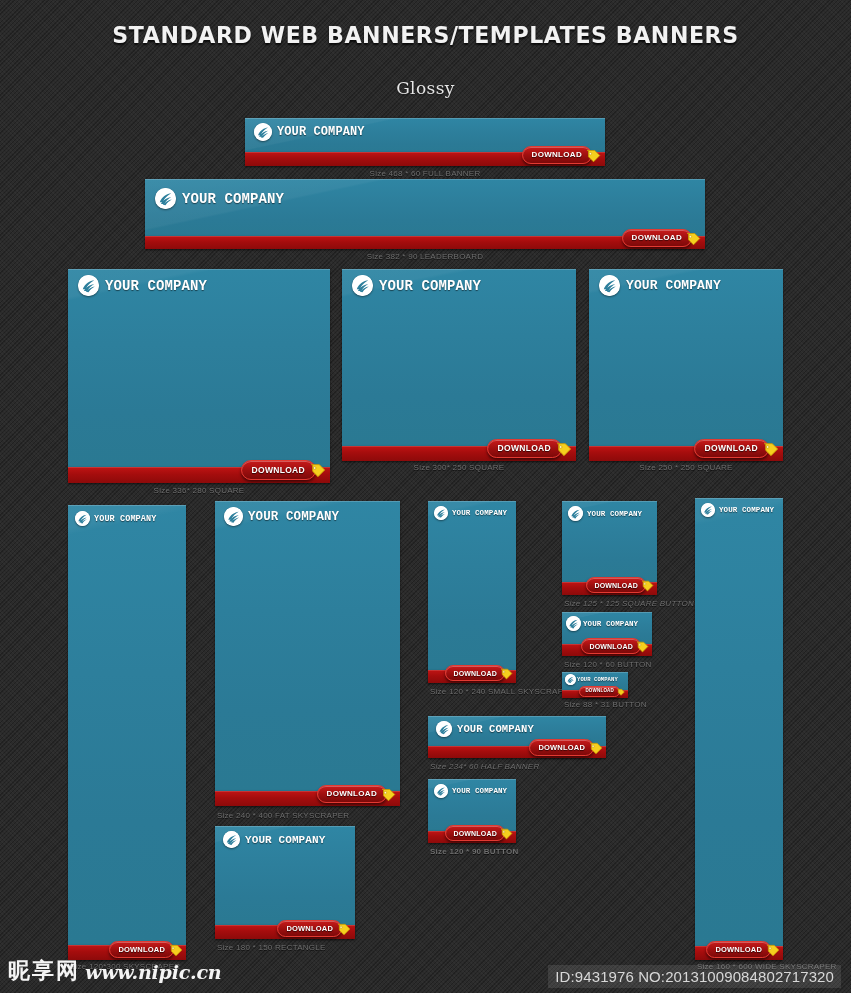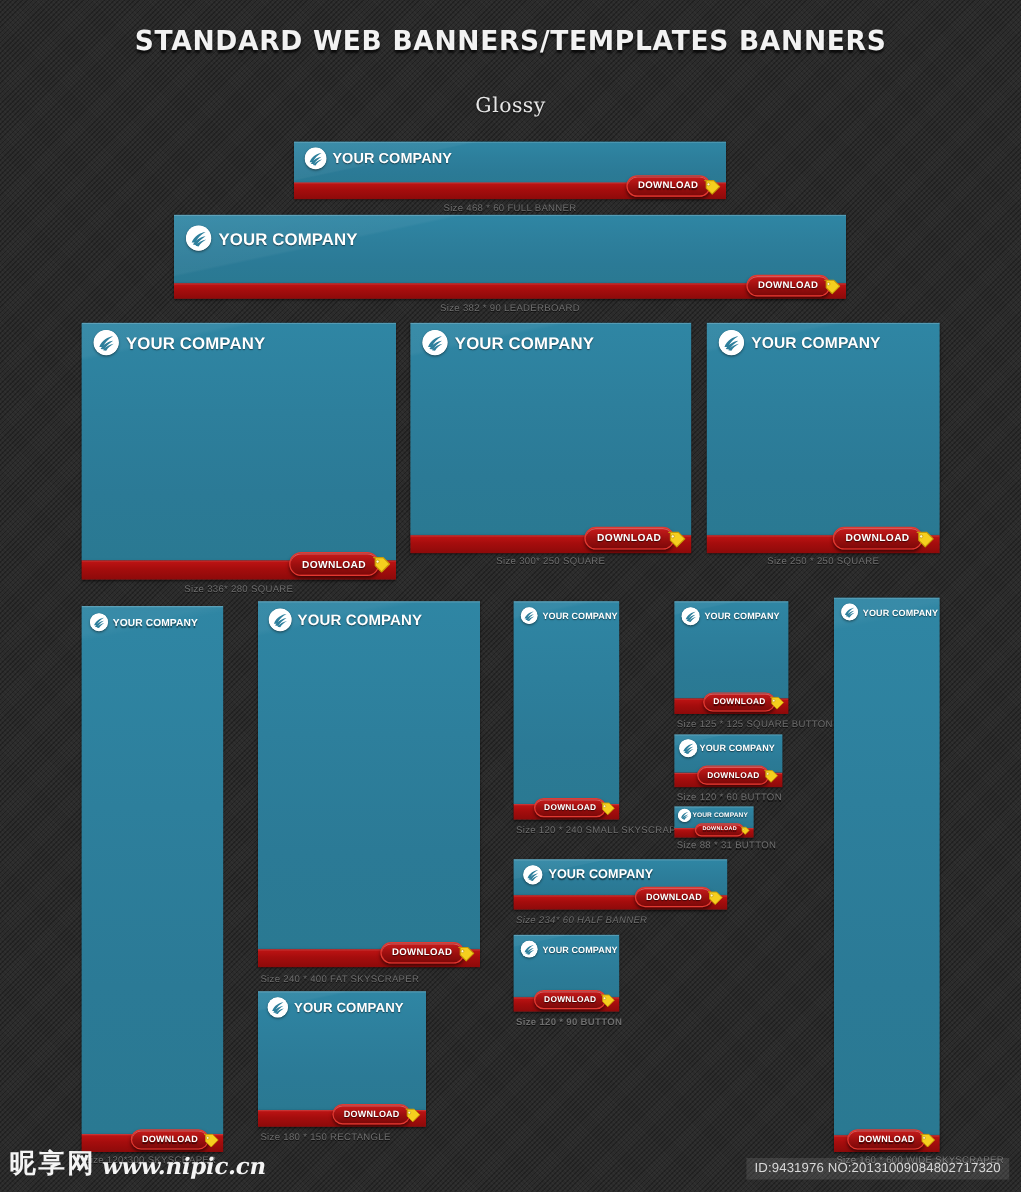--- a/index.html
+++ b/index.html
@@ -45,21 +45,21 @@
     background:linear-gradient(168deg, rgba(255,255,255,.085) 0%, rgba(255,255,255,.045) 42%, rgba(255,255,255,0) 43%);
     pointer-events:none;
   }
   .banner .redbar{
     position:absolute;left:0;right:0;bottom:0;
     background:linear-gradient(180deg,#c01414 0%, #a50d0d 45%, #8d0a0a 100%);
     box-shadow:inset 0 1px 0 rgba(255,255,255,.14), 0 1px 2px rgba(0,0,0,.6);
   }
 
   
-  .brand{position:absolute;display:flex;align-items:center;white-space:nowrap;}
+  .brand{position:absolute;display:flex;align-items:center;white-space:nowrap;font-family:Liberation Mono, monospace;}
   .logo{
     border-radius:50%;background:#fff;flex:0 0 auto;position:relative;
     box-shadow:0 1px 2px rgba(0,0,0,.45);overflow:hidden;
   }
   .logo svg{display:block;width:100%;height:100%;}
   .cname{
     font-weight:bold;color:#fff;letter-spacing:.1px;
     text-shadow:0 1px 1px rgba(0,0,0,.5);
   }
 
@@ -92,21 +92,21 @@
     font-family:"DejaVu Sans", sans-serif;font-weight:bold;font-size:22px;color:#f4f4f4;
     letter-spacing:2px;line-height:1;
   }
   .wm-url{
     font-family:"DejaVu Serif", serif;font-style:italic;font-weight:bold;
     font-size:19px;color:#f4f4f4;margin-left:5px;line-height:1;letter-spacing:-.2px;
   }
   .idbox{
     position:absolute;right:10px;top:965px;
     background:rgba(255,255,255,.10);
-    color:#d8d8d8;font-size:11px;padding:3px 7px;letter-spacing:.1px;
+    color:#d8d8d8;font-size:15px;padding:3px 7px;letter-spacing:.1px;
     white-space:nowrap;
   }
 </style>
 </head>
 <body>
 
 <div class="stage">
 
   <div class="page-title">STANDARD WEB BANNERS/TEMPLATES BANNERS</div>
   <div class="page-subtitle">Glossy</div>
@@ -438,21 +438,21 @@
     <div class="dl" style="right:3px;bottom:2px;">
       <span class="pill" style="height:14px;padding:0 7px;font-size:7px;letter-spacing:.2px;">DOWNLOAD</span>
       <span class="tag" style="width:13px;height:13px;margin-left:-5px;">
         <svg viewBox="0 0 24 24">
             <path d="M2 4h12l8 8-10 10-8-8V4z" fill="#f5cf1e" stroke="#c79a05" stroke-width="1.4" stroke-linejoin="round"></path>
             <circle cx="7" cy="9" r="2" fill="#fff8d0" stroke="#c79a05" stroke-width="1"></circle>
           </svg>
       </span>
     </div>
   </div>
-  <div class="cap" style="left:564px;top:599px;">Size 125 * 125 SQUARE BUTTON</div>
+  <div class="cap" style="left:564px;top:599px;font-style:italic;">Size 125 * 125 SQUARE BUTTON</div>
 
   <div class="banner" style="left:562px;top:612px;width:90px;height:44px;">
     <div class="art" style="height:32px;"></div>
     <div class="redbar" style="height:12px;"></div>
     <div class="brand" style="left:4px;top:4px;">
       <span class="logo" style="width:15px;height:15px;">
         <svg viewBox="0 0 40 40">
             <circle cx="20" cy="20" r="20" fill="#fff"></circle>
             <g fill="#2d7f9c">
               <path d="M9 27c4-11 14-16 22-17-7 4-13 9-16 17z"></path>

